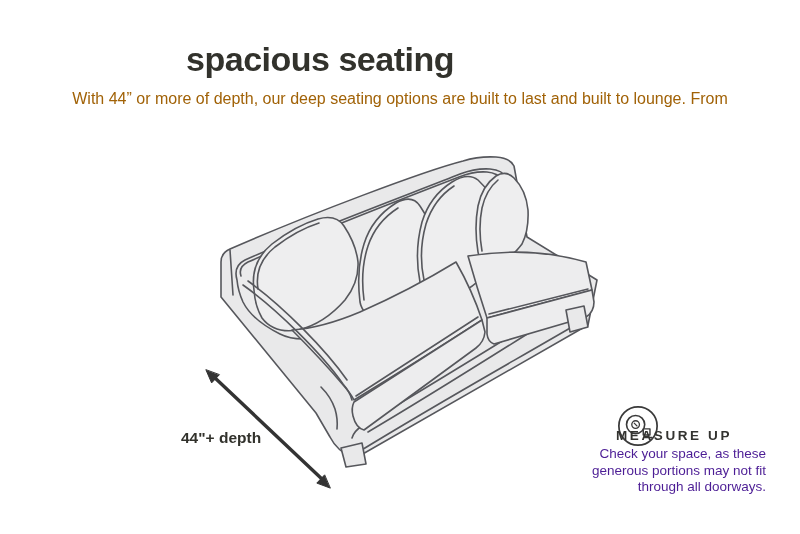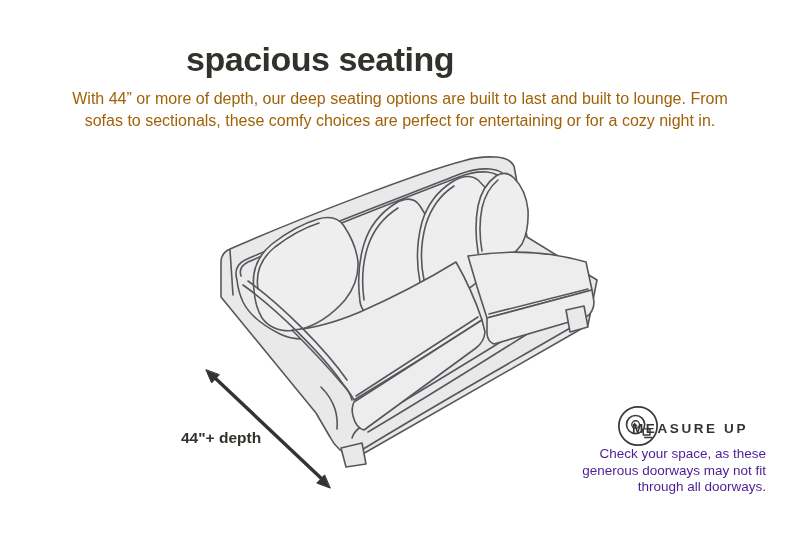--- a/index.html
+++ b/index.html
@@ -15,41 +15,40 @@
     position:absolute;left:70px;top:88px;width:660px;text-align:center;
     font-size:16px;line-height:22px;color:#a16207;
   }
   .intro span{display:block;}
   .dim-label{
     position:absolute;left:181px;top:429px;
     font-size:15.5px;font-weight:bold;color:#32322c;white-space:nowrap;
   }
   .sofa-svg{position:absolute;left:0;top:0;}
   .measure{position:absolute;left:560px;top:402px;width:206px;}
-  .measure-head{position:absolute;left:56px;top:19px;display:flex;margin-left:16px;}
+  .measure-head{position:absolute;left:56px;top:26px;display:flex;}
   .measure-heading{
     font-size:13.5px;font-weight:bold;letter-spacing:2.6px;color:#333330;white-space:nowrap;
   }
   .measure-icon{position:absolute;left:56px;top:2px;}
   .measure-caption{
     position:absolute;right:0;top:44px;width:206px;text-align:right;
     font-size:13.5px;line-height:16.5px;color:#4c1d95;
   }
   .measure-caption span{display:block;}
 </style>
 </head>
 <body>
 
 <div class="canvas">
 
   <div class="title">spacious seating</div>
 
   <div class="intro">
     <span>With 44” or more of depth, our deep seating options are built to last and built to lounge. From</span>
-    <span>sofas to sectionals, these comfy choices are perfect for entertaining or for a cozy night in.</span>
   </div>
 
   <svg class="sofa-svg" width="800" height="534" viewBox="0 0 800 534" aria-hidden="true">
     <g stroke="#56575c" stroke-width="1.6" fill="none" stroke-linejoin="round" stroke-linecap="round">
 
       <g>
         <path fill="#e9e9ea" d="M221,297 L221,262 Q221,253 230,249
           C310,214 424,171 463,161 Q479,156 496,157 Q510,158 514,166
           L527,237 L597,280 L588,325 L354,459
           Q337,451 330,437 L316,413 Z"></path>
@@ -134,18 +133,18 @@
         <line x1="19" y1="20" x2="22" y2="23" stroke-width="1.2"></line>
         <rect x="28.5" y="26" width="7" height="6.5" stroke-width="1.5"></rect>
         <line x1="30" y1="35" x2="37.5" y2="35" stroke-width="1.5"></line>
       </g>
     </svg>
     <div class="measure-head">
       <span class="measure-heading">MEASURE UP</span>
     </div>
     <div class="measure-caption">
       <span>Check your space, as these</span>
-      <span>generous doorways may not fit</span>
+      <span>generous portions may not fit</span>
       <span>through all doorways.</span>
     </div>
   </div>
 
 </div>
 
 </body></html>

